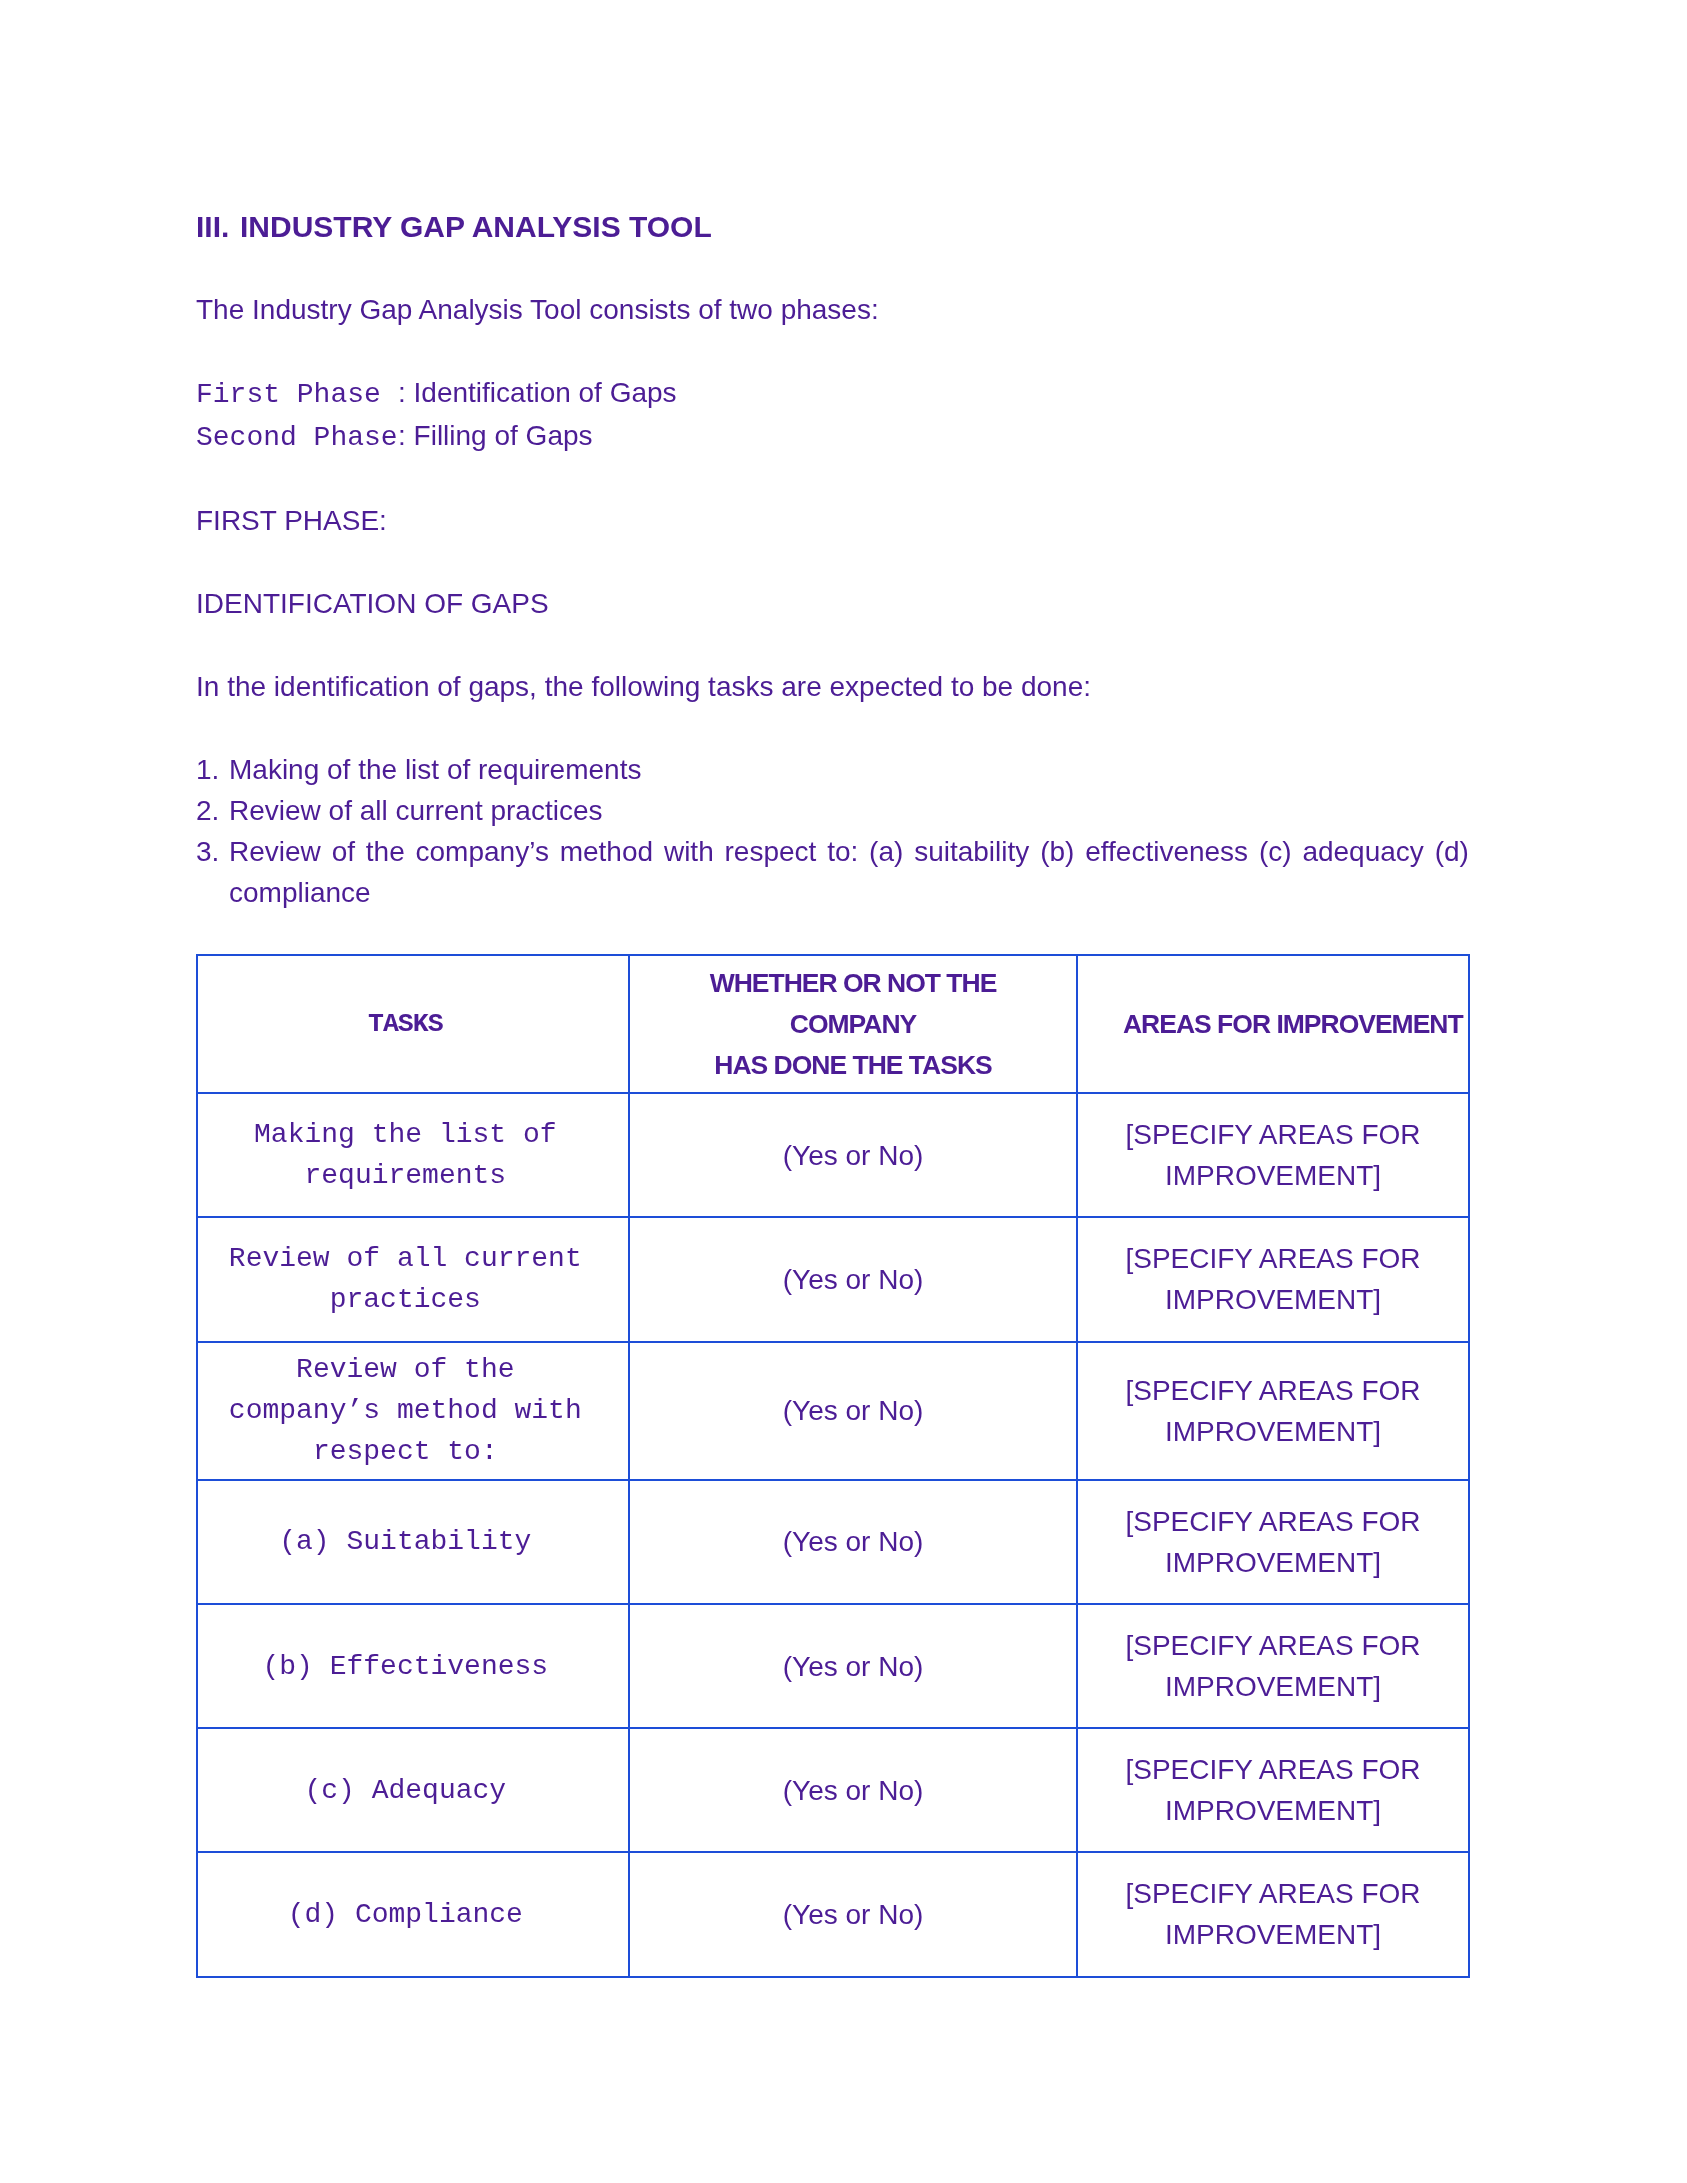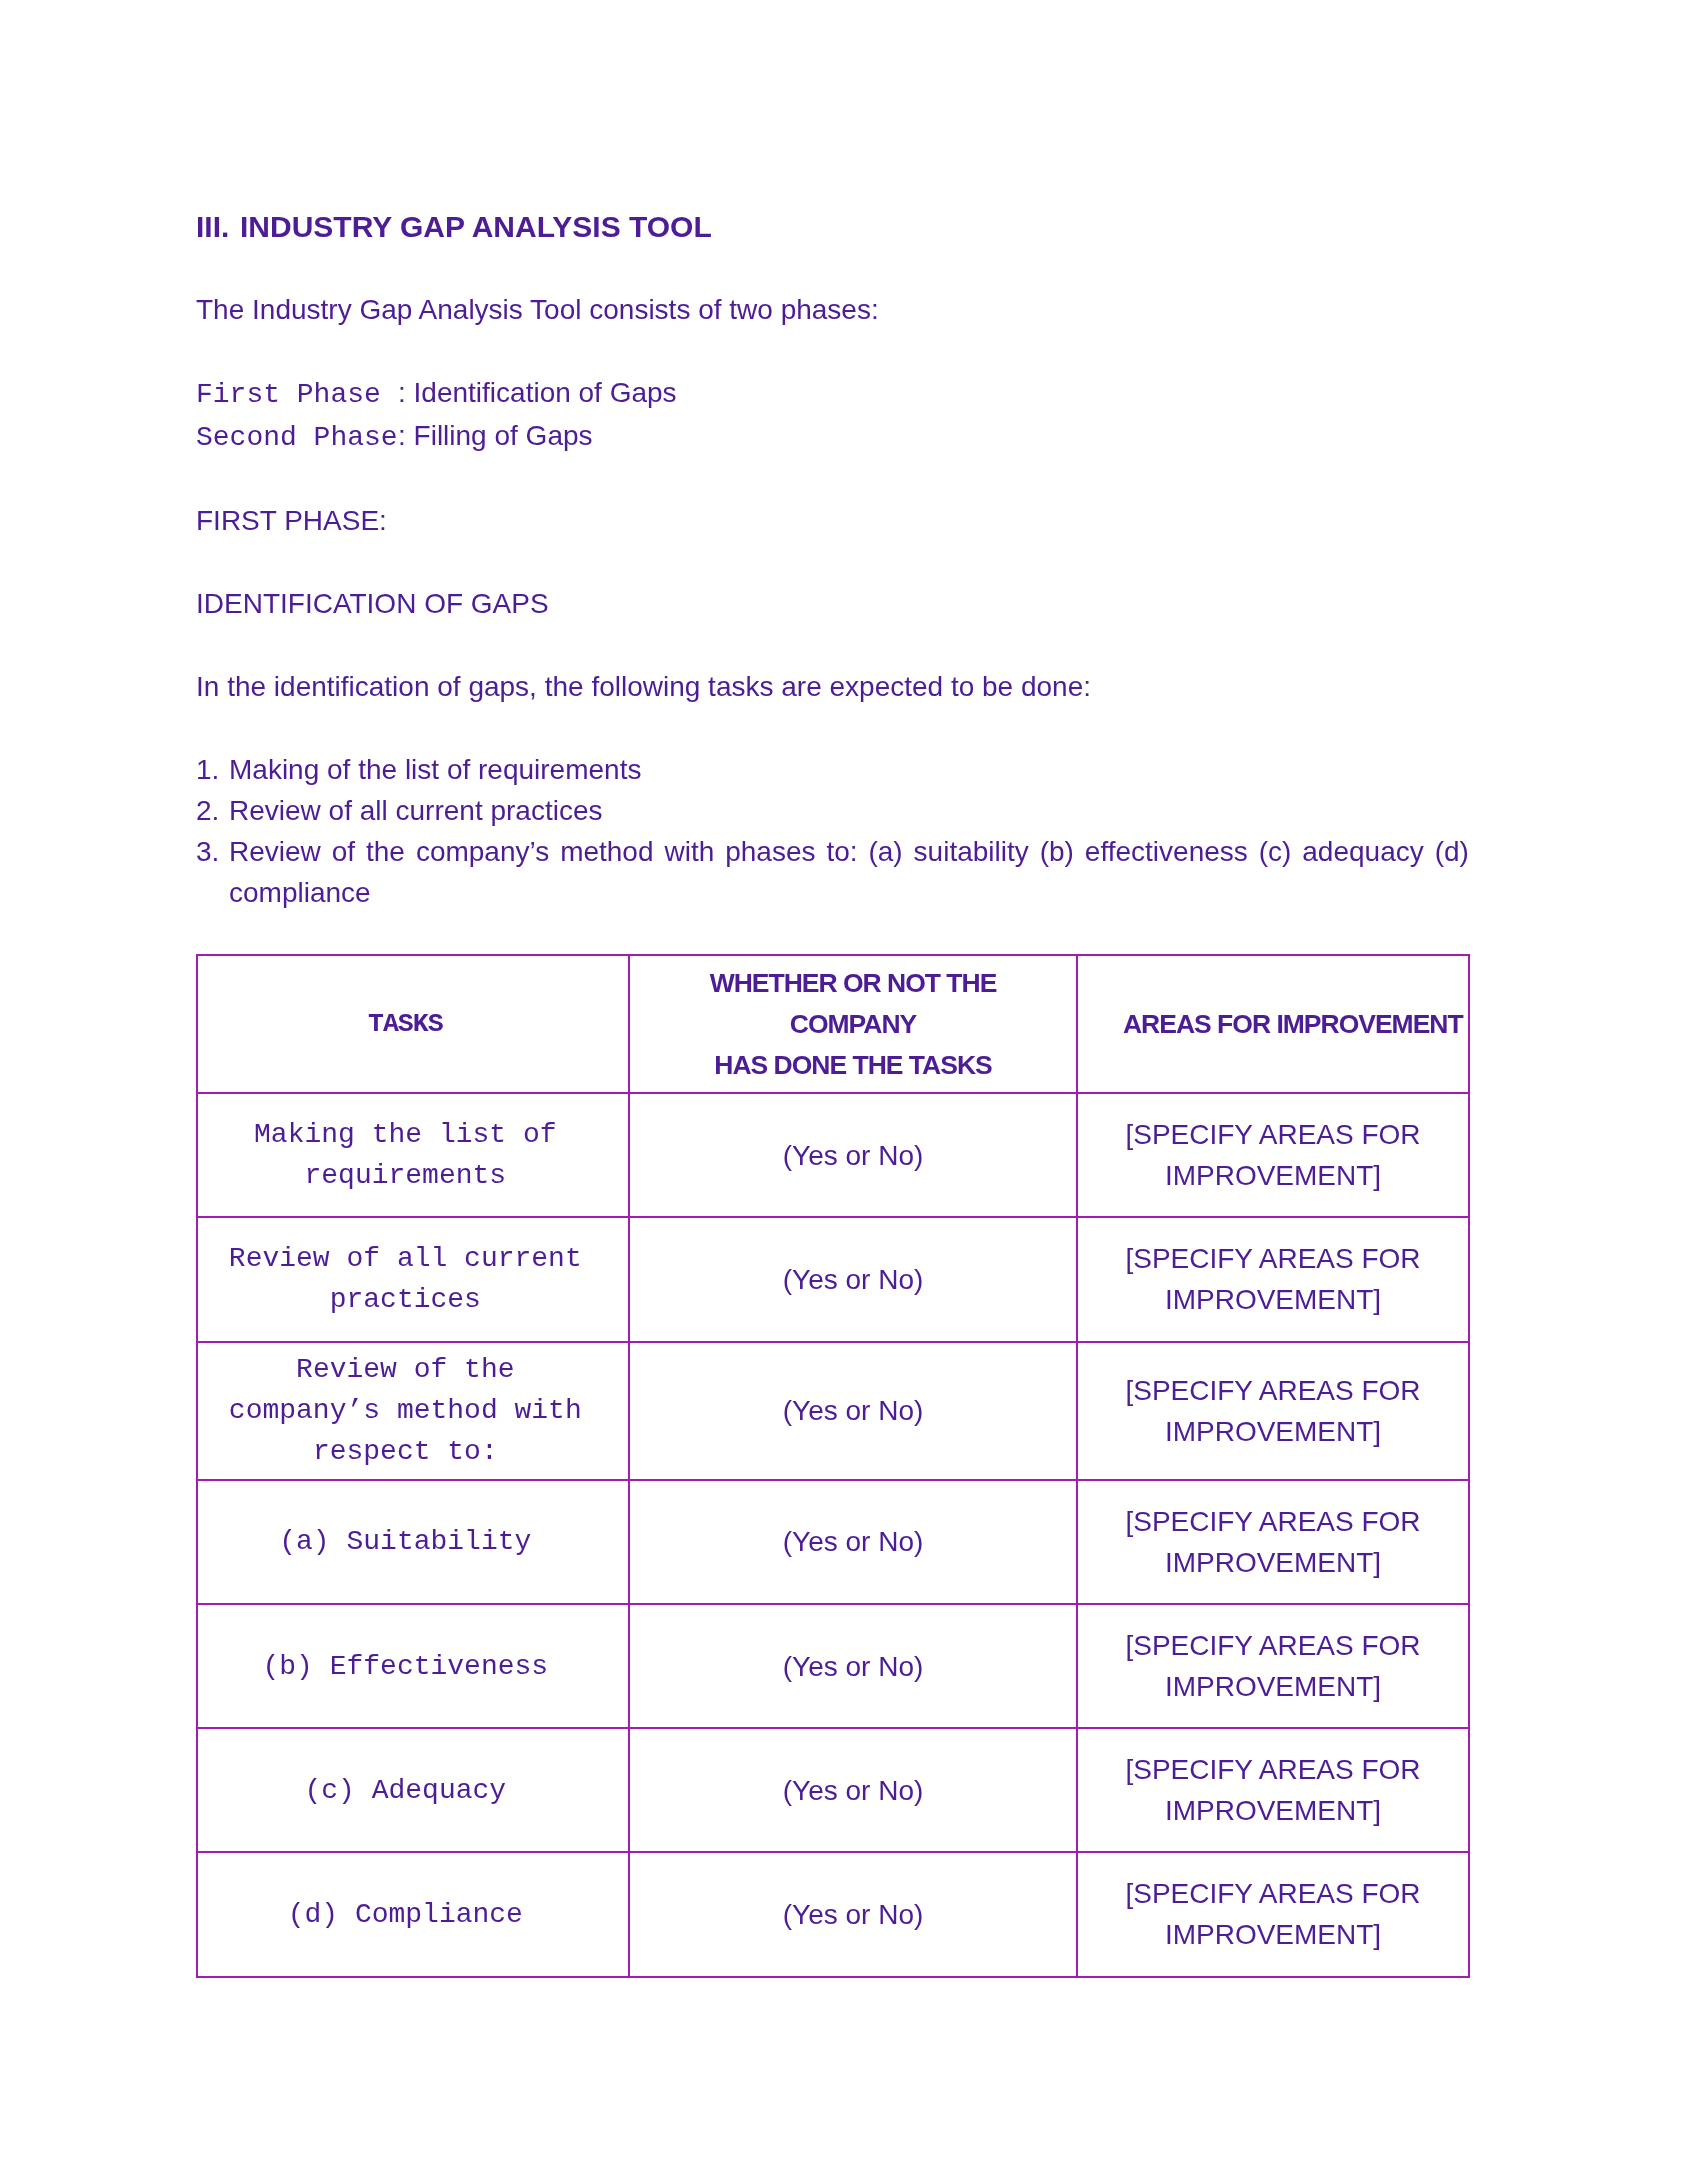--- a/index.html
+++ b/index.html
@@ -54,21 +54,21 @@
   }
   table.gap-table {
     border-collapse: collapse;
     table-layout: fixed;
     width: 1272px;
   }
   .gap-table col.c1 { width: 432px; }
   .gap-table col.c2 { width: 448px; }
   .gap-table col.c3 { width: 392px; }
   .gap-table th, .gap-table td {
-    border: 2px solid #a21caf;
+    border: 2px solid #1d4ed8;
     vertical-align: middle;
     font-weight: normal;
     line-height: 41px;
     overflow: hidden;
   }
   .gap-table th {
     font-weight: bold;
     font-size: 26.5px;
     letter-spacing: -1px;
     height: 110px;
@@ -120,21 +120,21 @@
     </div>
     <div class="task-item">
       <span class="task-num">3.</span>
       <div class="justified-line">
           <span>Review</span>
           <span>of</span>
           <span>the</span>
           <span>company’s</span>
           <span>method</span>
           <span>with</span>
-          <span>phases</span>
+          <span>respect</span>
           <span>to:</span>
           <span>(a)</span>
           <span>suitability</span>
           <span>(b)</span>
           <span>effectiveness</span>
           <span>(c)</span>
           <span>adequacy</span>
           <span>(d)</span>
         </div>
       <div>compliance</div>

